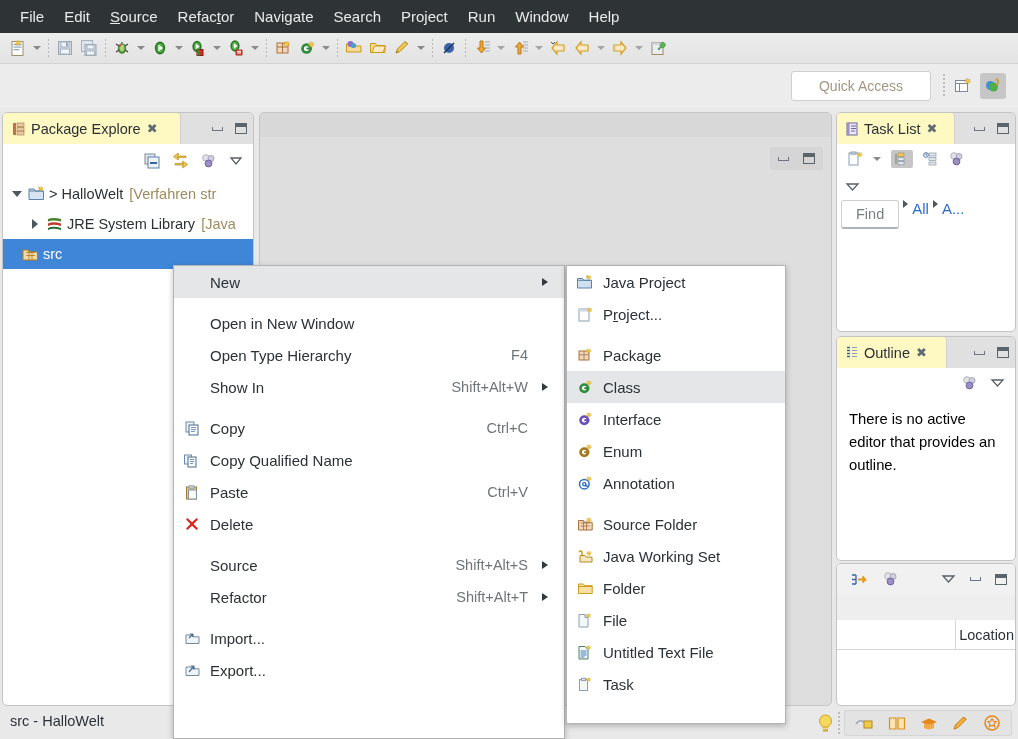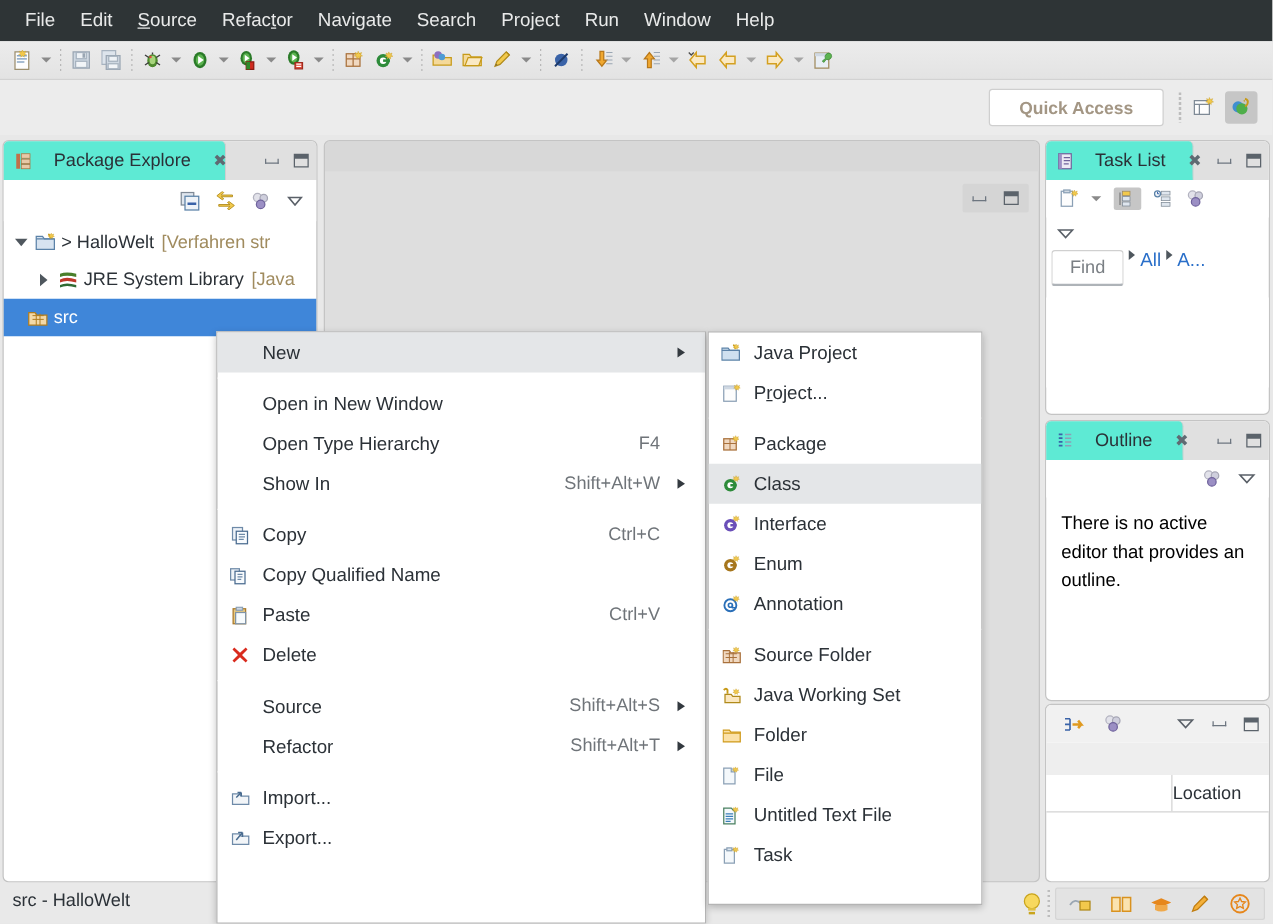--- a/index.html
+++ b/index.html
@@ -42,35 +42,35 @@
   
   .qarow {
     position: absolute; left: 0; top: 64px; width: 1018px; height: 44px;
     background: #ececec;
   }
   .qa-box {
     position: absolute; right: 87px; top: 7px; width: 140px; height: 30px;
     background: #fff; border: 1px solid #cfcfcf; border-radius: 3px;
     display: flex; align-items: center; justify-content: center;
   }
-  .qa-box span { color: #a39684; font-size: 14px; font-weight: bold; }
+  .qa-box span { color: #a39684; font-size: 14px; }
   .qa-sep { position: absolute; right: 73px; top: 10px; width: 2px; height: 24px;
             background: repeating-linear-gradient(#bdbdbd 0 2px, transparent 2px 4px); }
   .persp { position: absolute; top: 9px; width: 26px; height: 26px;
            display: flex; align-items: center; justify-content: center; border-radius: 3px; }
   .persp.on { background: #c6c6c6; }
 
   
   .panel { position: absolute; background: #fff; border: 1px solid #c4c4c4; border-radius: 5px; }
   .tabstrip { height: 31px; position: relative; background: #e0e0e0;
               border-top-left-radius: 4px; border-top-right-radius: 4px; }
   .tab {
     position: absolute; left: 0; top: 0; height: 31px;
-    background: #5eead4; border-top-left-radius: 4px; border-top-right-radius: 4px;
-    display: flex; align-items: center; gap: 18px; padding: 0 9px;
+    background: #fef9c3; border-top-left-radius: 4px; border-top-right-radius: 4px;
+    display: flex; align-items: center; gap: 6px; padding: 0 9px;
     border-right: 1px solid #cfcfcf;
   }
   .tab .ttl { font-size: 14.5px; color: #2b3137; white-space: nowrap; }
   .tabclose { color: #5f6a72; font-size: 13px; }
   .winbtns { position: absolute; right: 6px; top: 0; height: 31px;
              display: flex; align-items: center; gap: 12px; }
   .minbtn { width: 11px; height: 4px; border: 1px solid #6d7680; border-top: none; }
   .maxbtn { width: 12px; height: 11px; border: 1px solid #5b636b; border-top-width: 4px; }
 
   .ptoolbar { height: 33px; display: flex; align-items: center; justify-content: flex-end;
@@ -116,21 +116,21 @@
 
   
   #problems { left: 836px; top: 563px; width: 180px; height: 143px; }
   .prob-tb { height: 30px; display: flex; align-items: center; gap: 14px; padding-left: 14px;
              background: #f1f1f1; border-top-left-radius: 4px; border-top-right-radius: 4px;
              position: relative; }
   .prob-tb .right { position: absolute; right: 8px; display: flex; align-items: center; gap: 14px; }
   .prob-hdr { height: 26px; background: #eeeeee; }
   .prob-cols { height: 30px; display: flex; background: #fff; border-bottom: 1px solid #d4d4d4; }
   .prob-col { border-left: 1px solid #d4d4d4; display: flex; align-items: center;
-              justify-content: flex-end; padding-right: 22px; font-size: 14.5px; }
+              justify-content: flex-end; padding-right: 1px; font-size: 14.5px; }
 
   
   .statusbar { position: absolute; left: 0; top: 706px; width: 1018px; height: 33px; background: #e9e9e9; }
   .status-text { position: absolute; left: 10px; top: 7px; font-size: 14.5px; color: #2b3137; }
   .status-right { position: absolute; right: 6px; top: 4px; display: flex; align-items: center; gap: 4px; }
   .status-icons { display: flex; align-items: center; gap: 14px; background: #e3e3e3;
                   border: 1px solid #d5d5d5; padding: 3px 10px; border-radius: 2px; }
 
   
   .ctxmenu {

